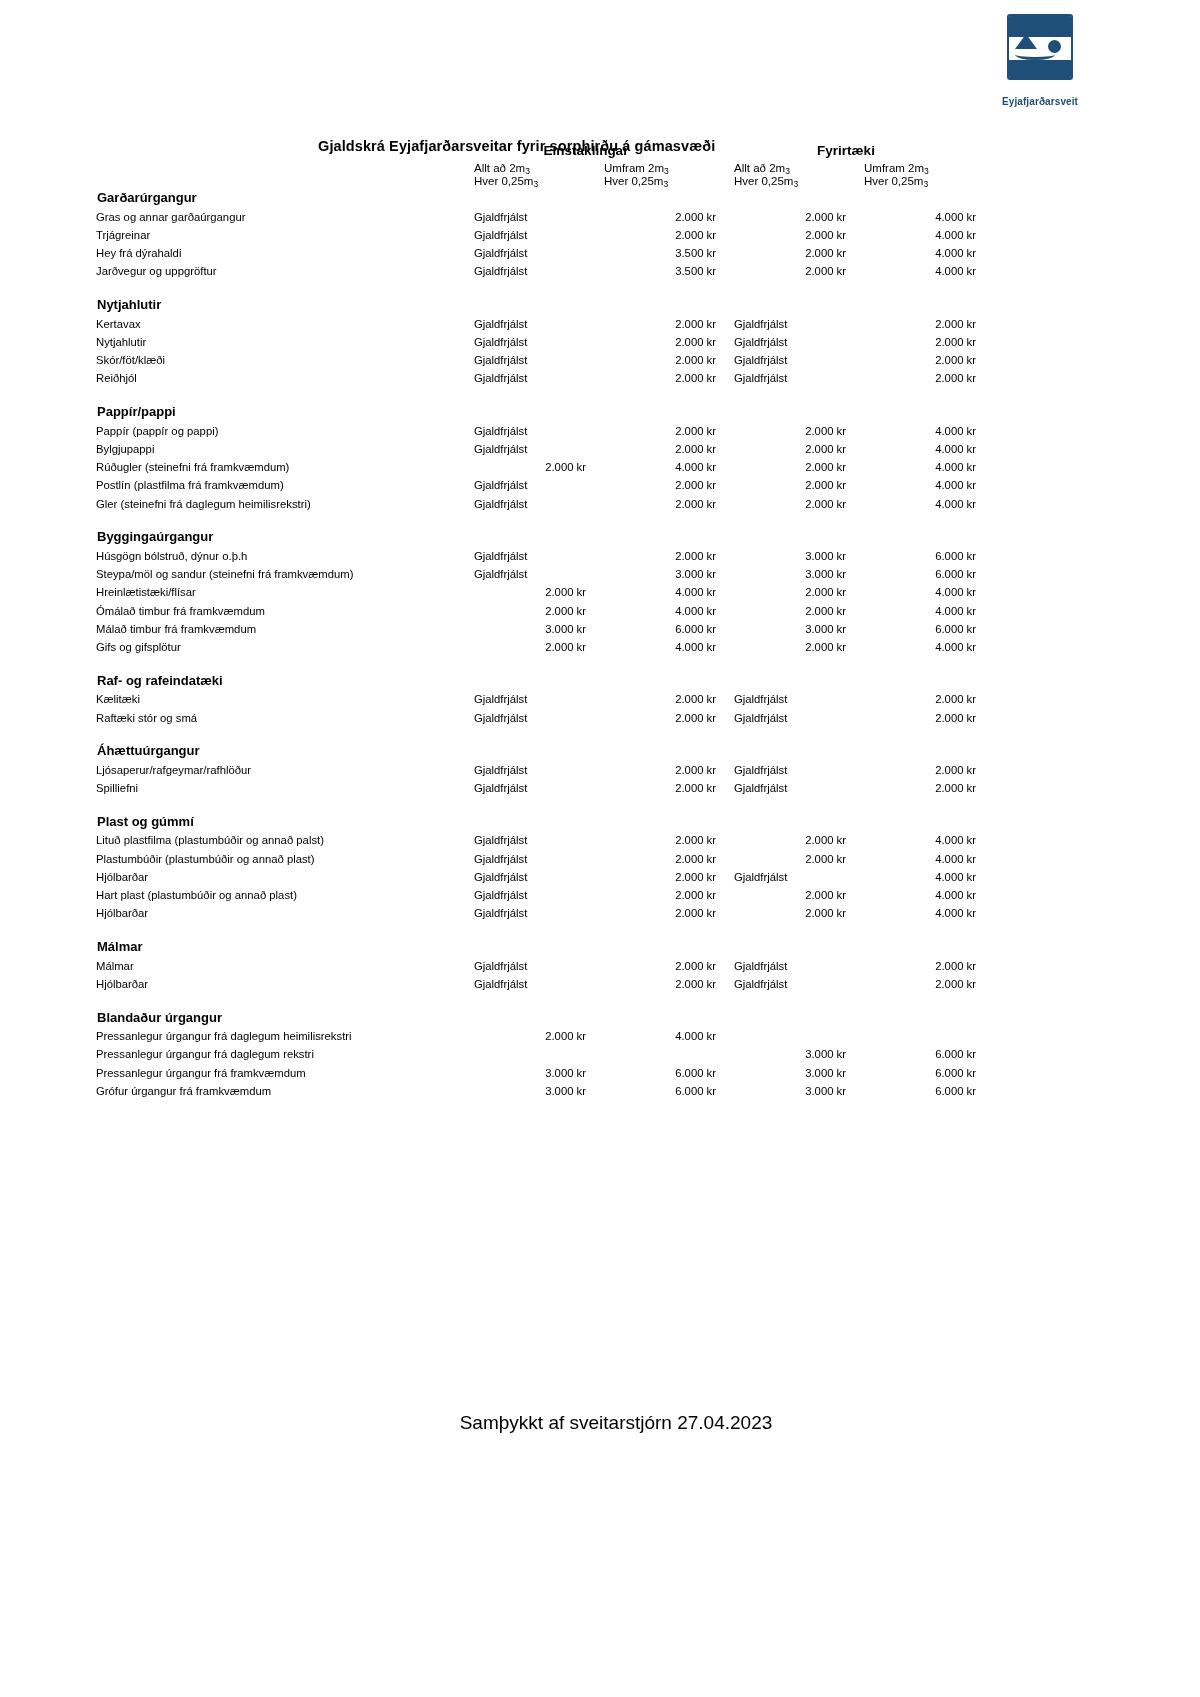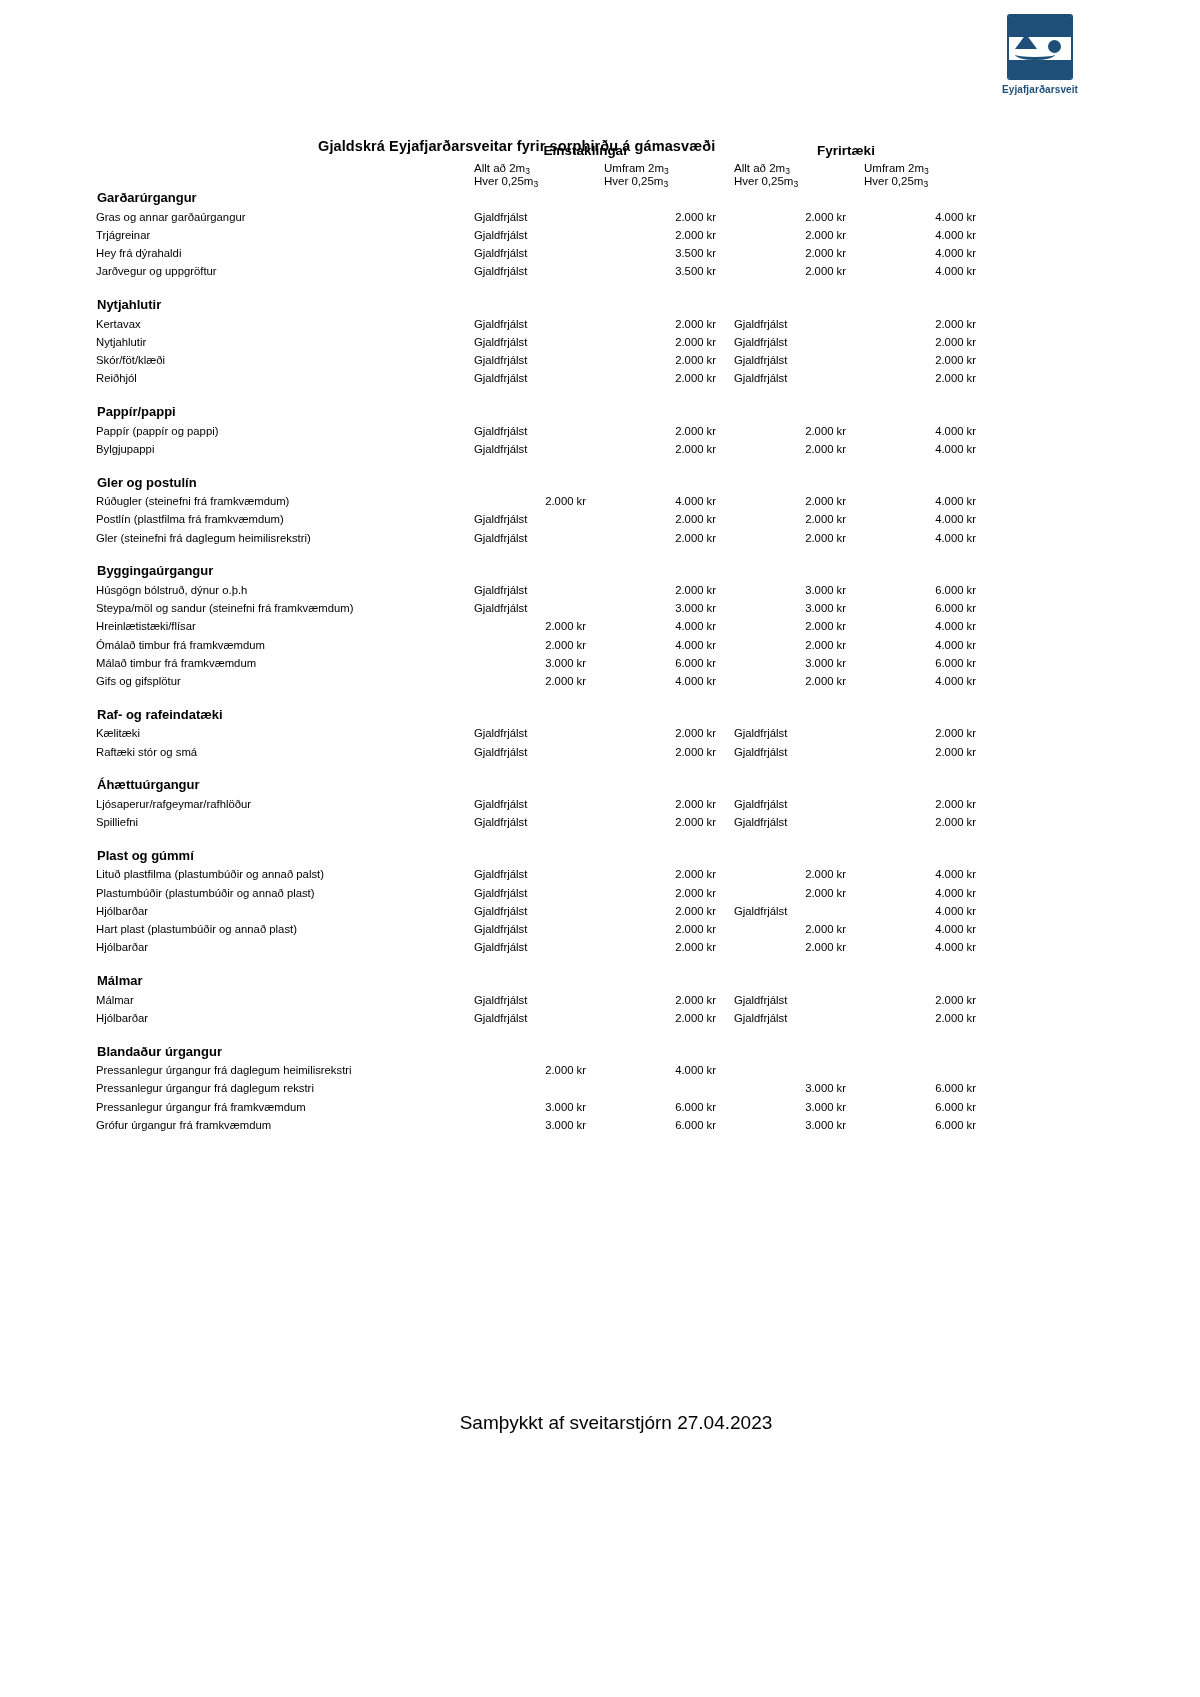--- a/index.html
+++ b/index.html
@@ -73,21 +73,21 @@
   .logo-mark .peak {
     position: absolute;
     top: 18px;
     left: 6px;
     width: 0; height: 0;
     border-left: 11px solid transparent;
     border-right: 11px solid transparent;
     border-bottom: 15px solid #1f4e79;
   }
   .logo-text {
-    margin-top: 4px;
+    margin-top: 16px;
     font-size: 10px;
     color: #1f4e79;
     font-weight: bold;
     letter-spacing: .1px;
   }
 
   
   .doc-title {
     position: absolute;
     top: 114px;
@@ -275,23 +275,20 @@
             <td class="val">2.000 kr</td>
             <td class="val">4.000 kr</td>
           </tr>
           <tr class="row">
             <td class="item">Bylgjupappi</td>
             <td class="val lefty">Gjaldfrjálst</td>
             <td class="val">2.000 kr</td>
             <td class="val">2.000 kr</td>
             <td class="val">4.000 kr</td>
           </tr>
-          <tr class="section">
-            <td colspan="5">Gler og postulín</td>
-          </tr>
           <tr class="row">
             <td class="item">Rúðugler (steinefni frá framkvæmdum)</td>
             <td class="val">2.000 kr</td>
             <td class="val">4.000 kr</td>
             <td class="val">2.000 kr</td>
             <td class="val">4.000 kr</td>
           </tr>
           <tr class="row">
             <td class="item">Postlín (plastfilma frá framkvæmdum)</td>
             <td class="val lefty">Gjaldfrjálst</td>

